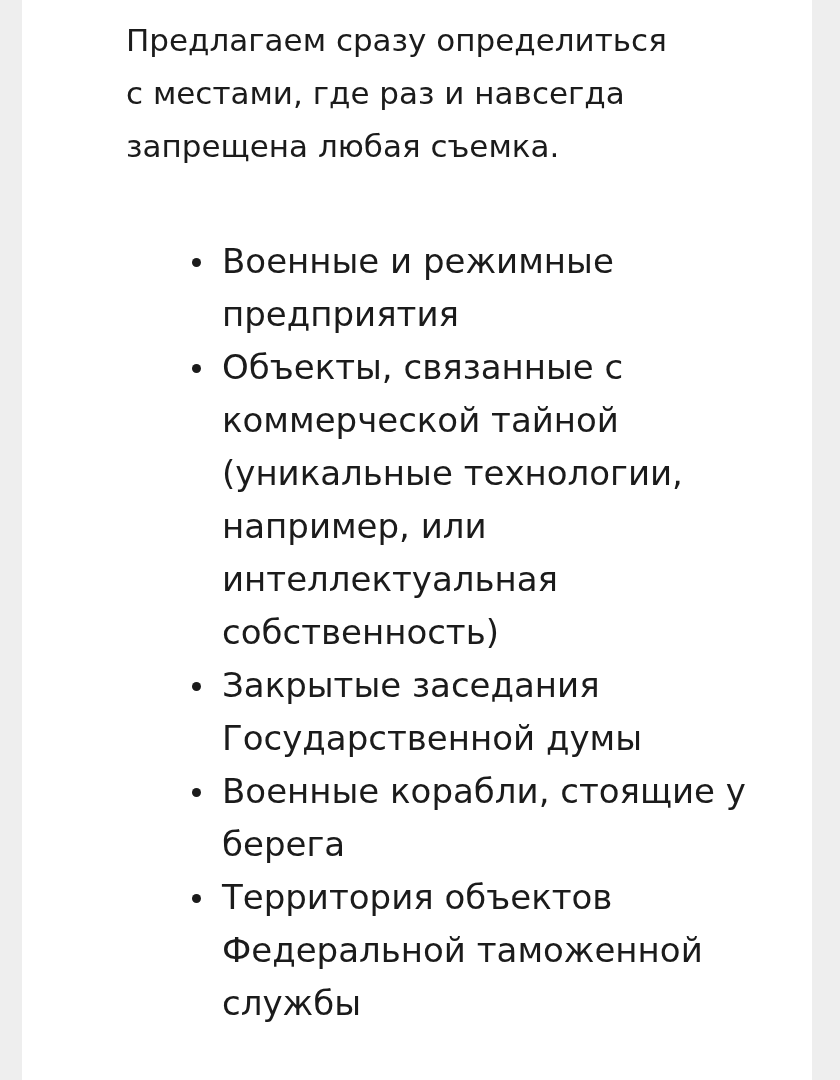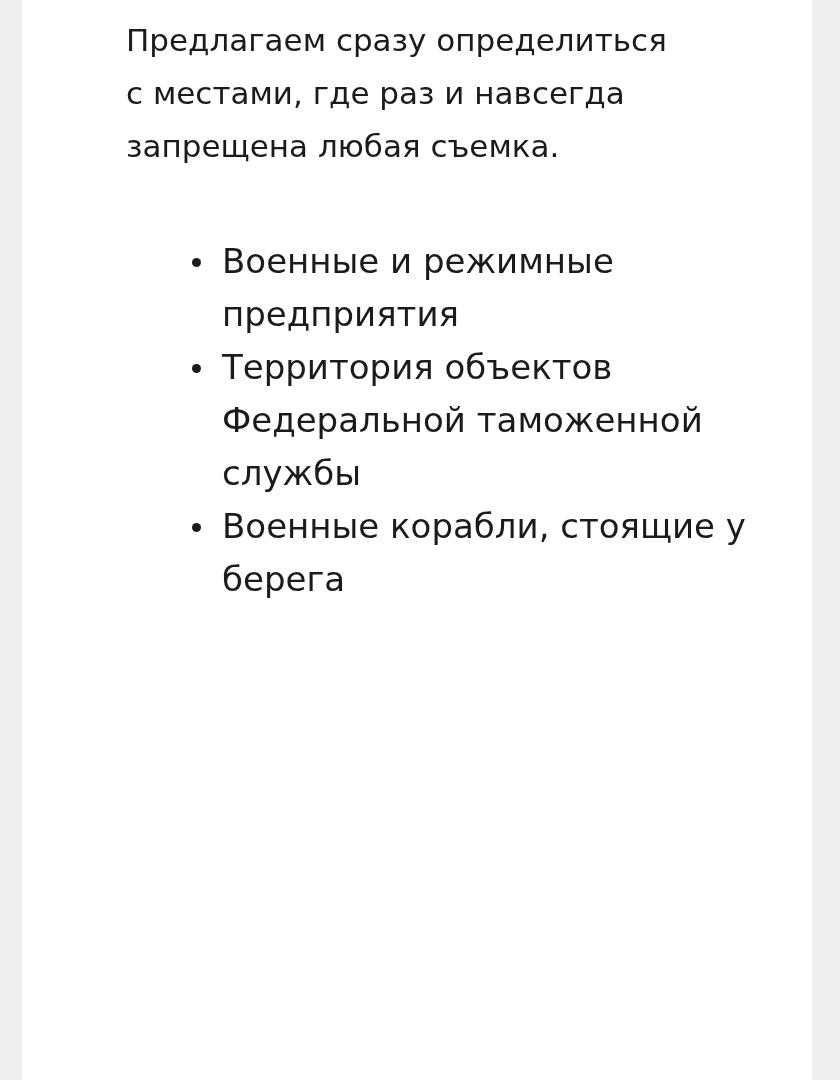--- a/index.html
+++ b/index.html
@@ -104,22 +104,30 @@
   <div class="sheet">
     <div class="content">
       <p class="intro">Предлагаем сразу определиться с местами, где раз и навсегда запрещена любая съемка.</p>
       <ul class="rules">
         <li>
           <span class="bullet"></span>
           <span>Военные и режимные предприятия</span>
         </li>
         <li>
           <span class="bullet"></span>
-          <span>Территория объектов Федеральной таможенной службы</span>
+          <span>Объекты, связанные с коммерческой тайной (уникальные технологии, например, или интеллектуальная собственность)</span>
+        </li>
+        <li>
+          <span class="bullet"></span>
+          <span>Закрытые заседания Государственной думы</span>
         </li>
         <li>
           <span class="bullet"></span>
           <span>Военные корабли, стоящие у берега</span>
+        </li>
+        <li>
+          <span class="bullet"></span>
+          <span>Территория объектов Федеральной таможенной службы</span>
         </li>
       </ul>
     </div>
   </div>
 </div>
 
 </body></html>

